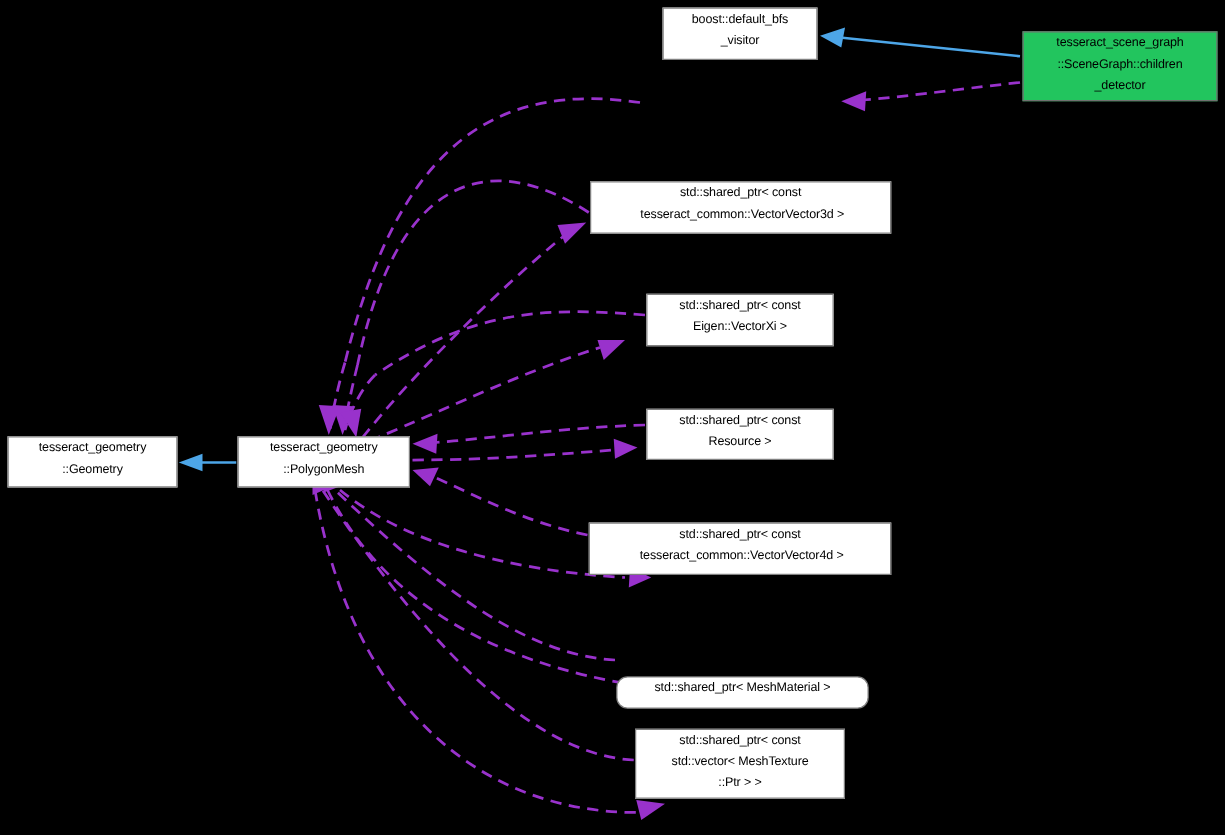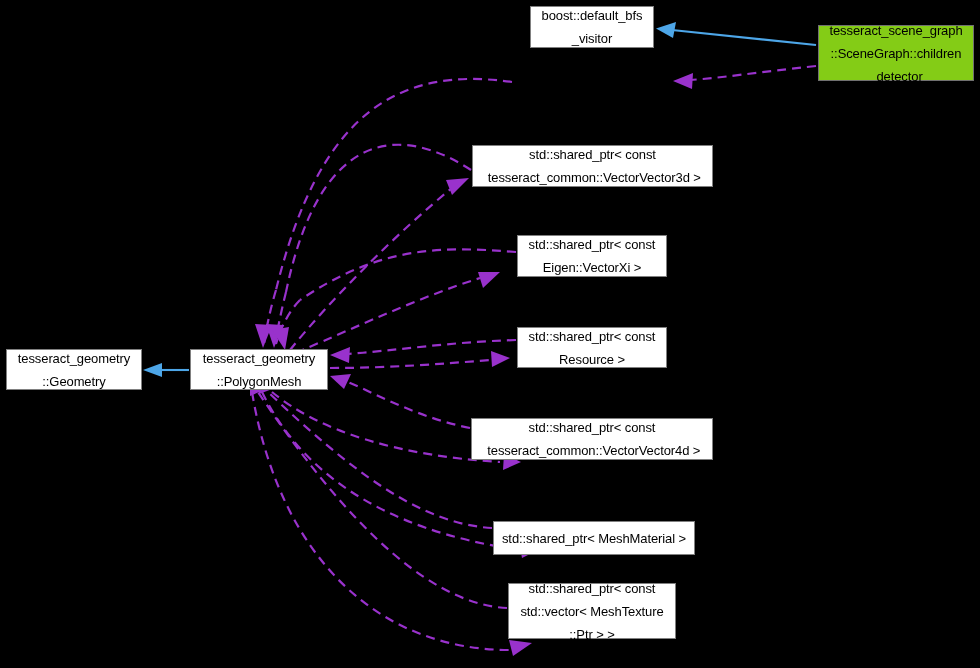--- a/index.html
+++ b/index.html
@@ -21,35 +21,34 @@
     left: 0;
     top: 0;
     width: 980px;
     height: 668px;
     pointer-events: none;
   }
   .node {
     position: absolute;
     box-sizing: border-box;
     display: flex;
-    align-items: center;
     justify-content: center;
     text-align: center;
     background: #ffffff;
     border: 1px solid #808080;
     color: #000000;
     font-family: "Liberation Sans", sans-serif;
-    font-size: 13px;
-    line-height: 23px;
+    font-size: 10px;
+    line-height: 17px;
     white-space: pre;
     letter-spacing: -0.1px;
     z-index: 5;
   }
   .node.highlight {
-    background: #84cc16;
+    background: #22c55e;
     border: 1px solid #707070;
   }
   .node-label {
     display: block;
     white-space: pre;
   }
 </style>
 </head>
 <body>
 
@@ -162,21 +161,21 @@
   <div class="node" style="left:517px; top:327px; width:150px; height:41px;">
     <span class="node-label">std::shared_ptr&lt; const
 Resource &gt;</span>
   </div>
 
   <div class="node" style="left:471px; top:418px; width:242px; height:42px;">
     <span class="node-label">std::shared_ptr&lt; const
  tesseract_common::VectorVector4d &gt;</span>
   </div>
 
-  <div class="node" style="left:493px; top:521px; width:202px; height:34px;">
+  <div class="node" style="left:493px; top:541px; width:202px; height:26px;border-radius:9px;">
     <span class="node-label">std::shared_ptr&lt; MeshMaterial &gt;</span>
   </div>
 
   <div class="node" style="left:508px; top:583px; width:168px; height:56px;">
     <span class="node-label">std::shared_ptr&lt; const
 std::vector&lt; MeshTexture
 ::Ptr &gt; &gt;</span>
   </div>
 
   <div class="node" style="left:6px; top:349px; width:136px; height:41px;">

